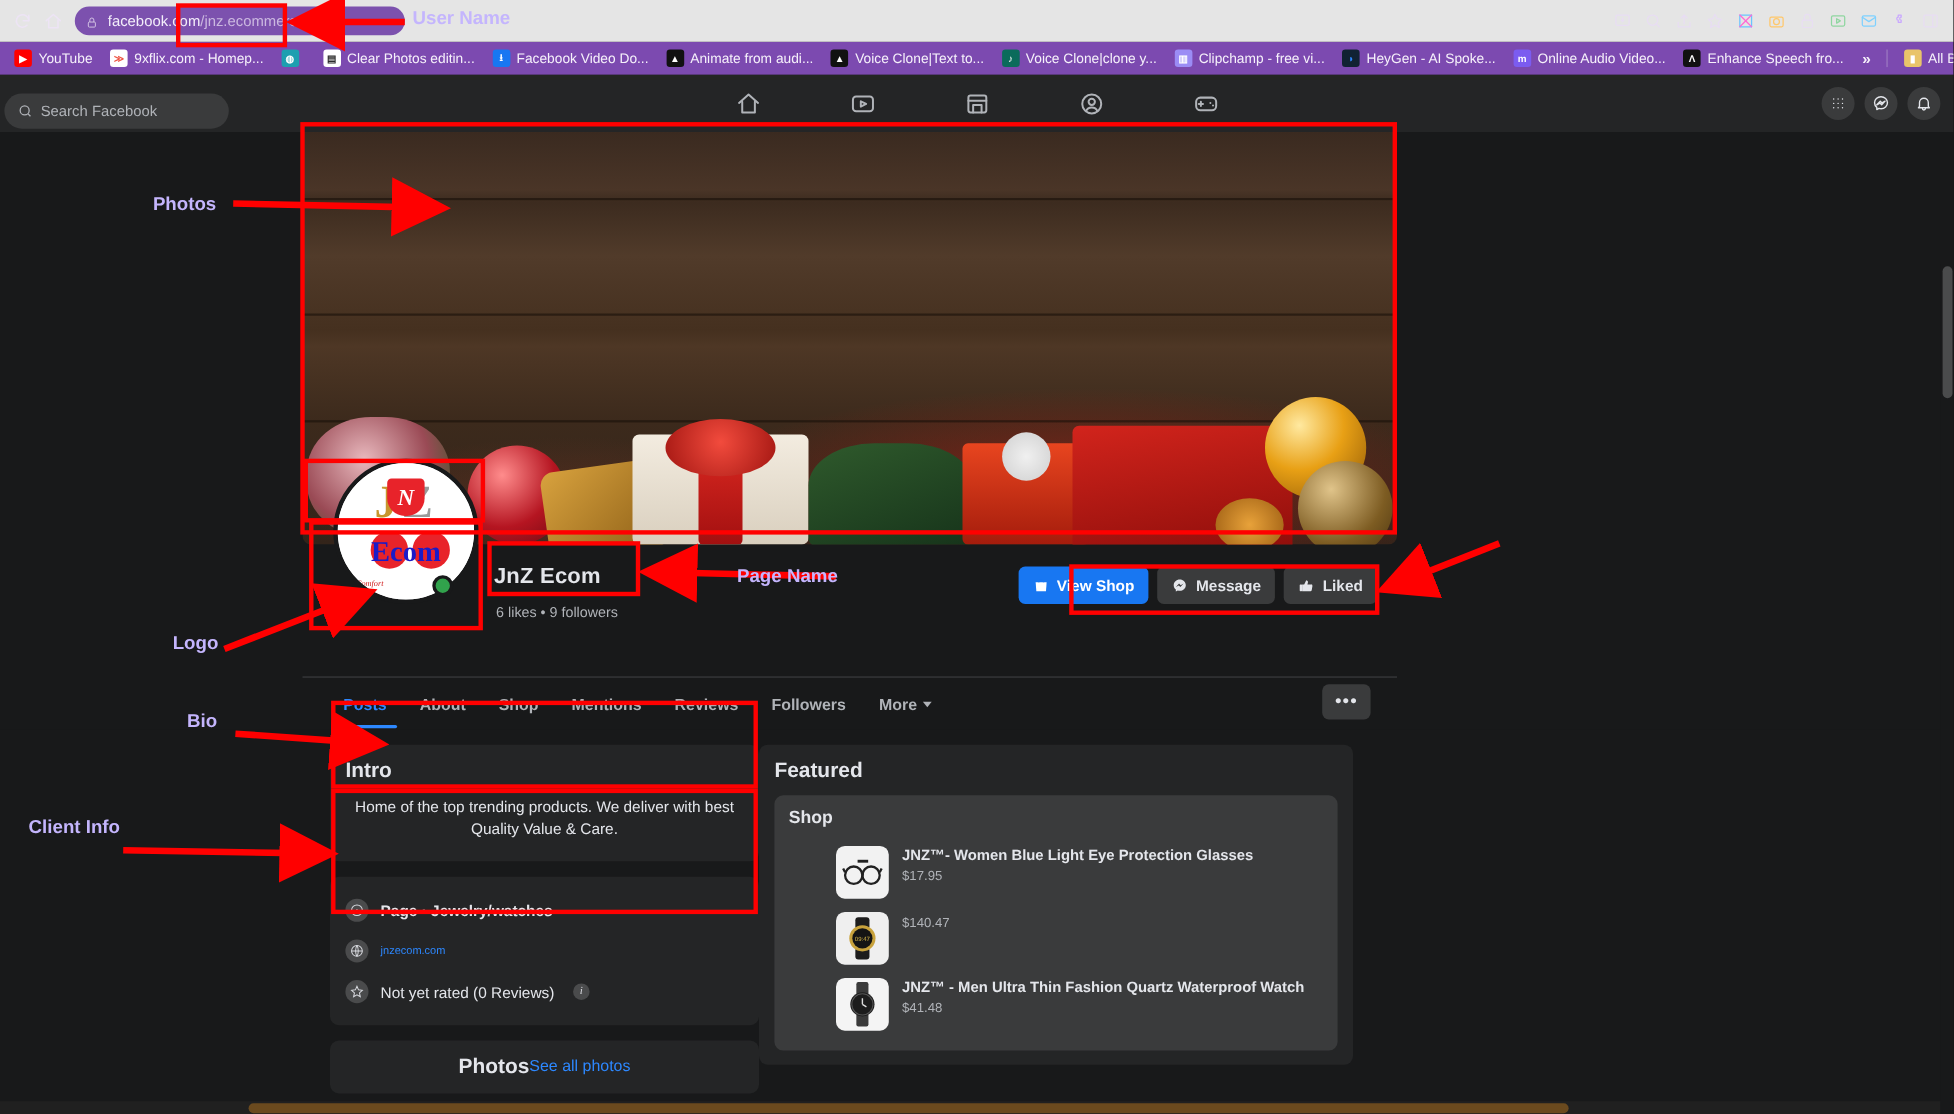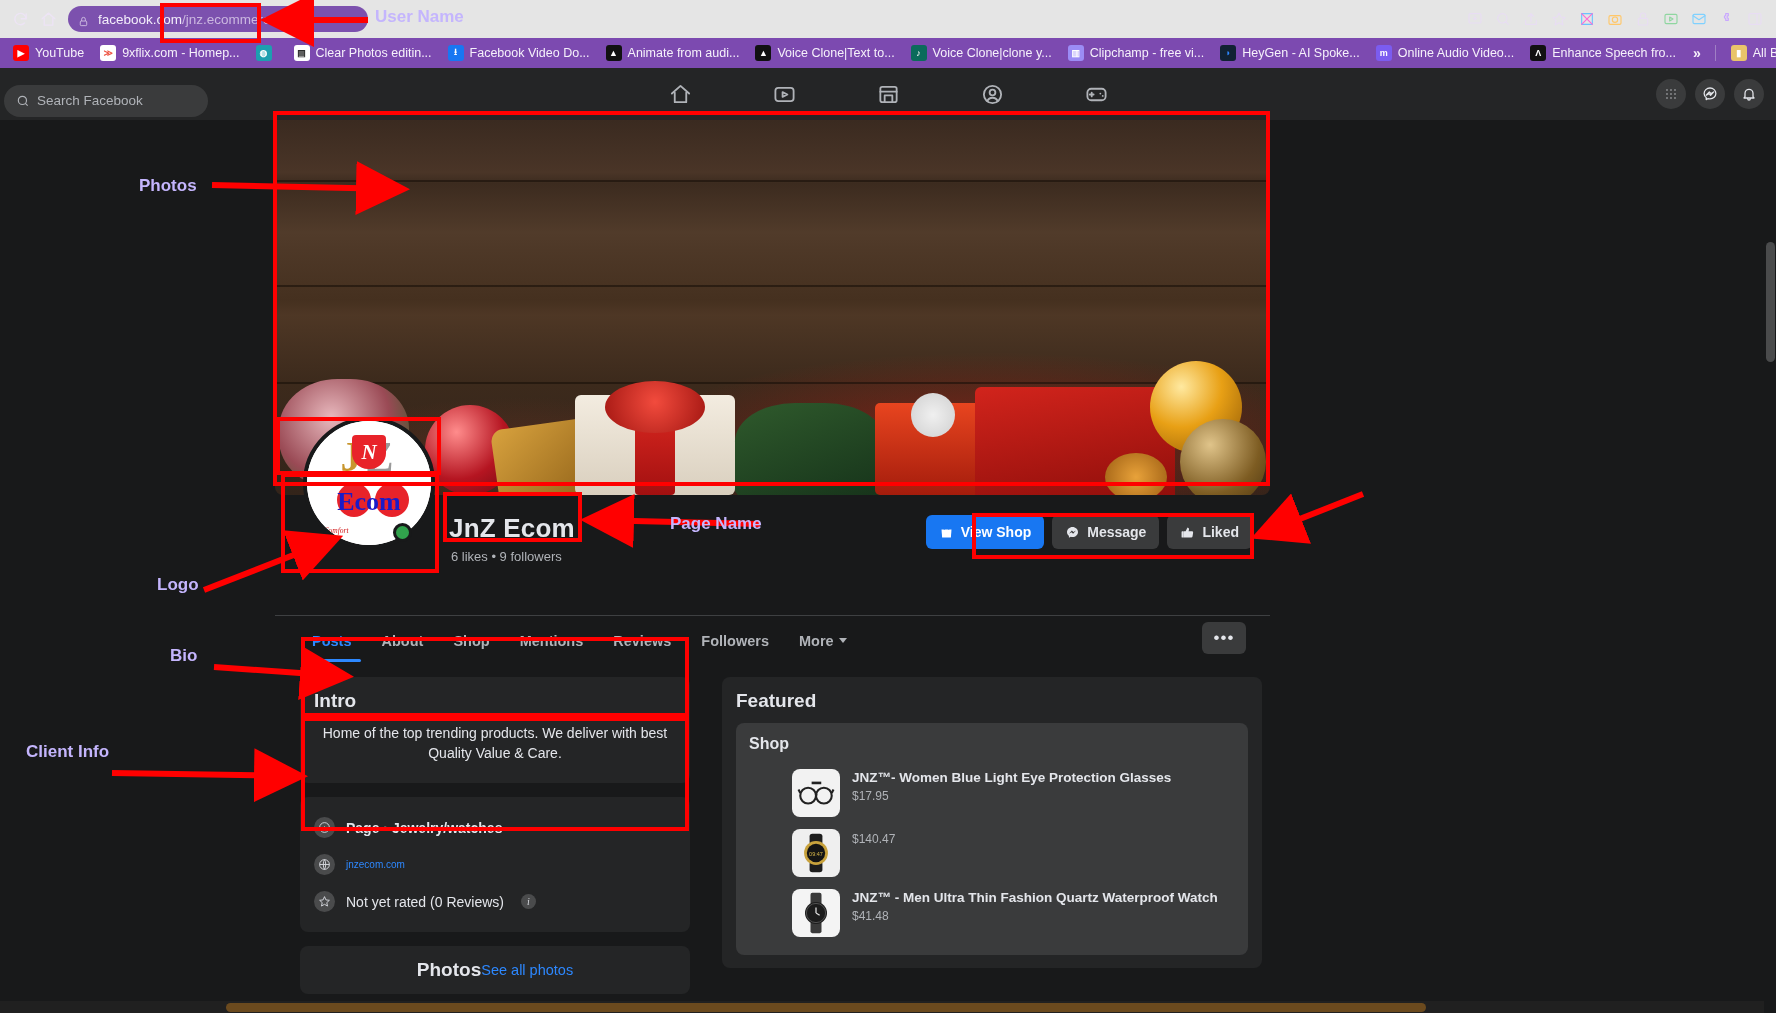--- a/index.html
+++ b/index.html
@@ -84,21 +84,21 @@
   .ecom-row { position:absolute; top:62px; left:0; right:0; height:40px; }
   .ecom-dot { position:absolute; top:0; width:34px; height:34px; background:#e8232a;
     border-radius:50%; }
   .ecom-txt { position:absolute; left:0; right:0; top:4px; text-align:center;
     font-family:"Liberation Serif", serif; font-size:26px; font-weight:bold; color:#1b1bc8; }
   .tagline { position:absolute; bottom:10px; left:0; right:0; text-align:left;
     color:#d01a1a; font-size:7.5px; font-family:"Liberation Serif", serif; font-style:italic; }
   .online-dot { position:absolute; left:118px; top:28px; width:19px; height:19px;
     border-radius:50%; background:#31a24c; border:3px solid #18191a; }
 
-  .page-name { position:absolute; left:174px; top:18px; color:#e4e6eb; font-size:26px;
+  .page-name { position:absolute; left:174px; top:18px; color:#e4e6eb; font-size:20px;
     font-weight:bold; letter-spacing:.2px; }
   .page-meta { position:absolute; left:176px; top:54px; color:#b0b3b8; font-size:13px; }
 
   .action-row { position:absolute; right:18px; top:20px; display:flex; gap:8px; }
   .act { height:34px; border-radius:6px; display:flex; align-items:center; gap:7px;
     padding:0 13px; font-size:14px; font-weight:bold; color:#e4e6eb; background:#3a3b3c; }
   .act.primary { background:#1877f2; color:#fff; }
   .act svg { width:15px; height:15px; }
 
   .tabs-bar { position:absolute; left:275px; top:495px; width:995px; height:48px;
@@ -108,21 +108,21 @@
   .tab.active { color:#2d88ff; }
   .tab.active::after { content:""; position:absolute; left:6px; right:6px; bottom:-2px;
     height:3px; background:#2d88ff; border-radius:2px; }
   .tab .caret { width:0;height:0;border-left:4px solid transparent;border-right:4px solid transparent;
     border-top:5px solid #b0b3b8; }
   .dots-btn { position:absolute; right:24px; top:6px; width:44px; height:32px; border-radius:6px;
     background:#3a3b3c; display:flex; align-items:center; justify-content:center;
     color:#e4e6eb; font-size:17px; letter-spacing:1px; line-height:10px; }
 
   .content { position:absolute; left:0; right:0; top:543px; bottom:0; background:#18191a; }
-  .cols { position:absolute; left:300px; top:14px; display:flex; gap:32px; }
+  .cols { position:absolute; left:300px; top:14px; display:flex; gap:0; }
   .col-left { width:390px; }
   .col-right { width:540px; }
   .card { background:#242526; border-radius:8px; padding:13px 14px; margin-bottom:14px; }
   .card-h { color:#e4e6eb; font-size:19px; font-weight:bold; margin-bottom:11px; }
   .intro-txt { color:#e4e6eb; font-size:14px; line-height:20px; text-align:center; padding:0 4px 4px; }
   .info-row { display:flex; align-items:center; gap:11px; padding:8px 0; }
   .info-ico { width:21px; height:21px; border-radius:50%; background:#4a4b4c; flex:0 0 auto;
     display:flex; align-items:center; justify-content:center; }
   .info-ico svg { width:13px; height:13px; stroke:#d8dadf; fill:none; stroke-width:1.7; }
   .info-txt { color:#e4e6eb; font-size:14px; font-weight:bold; }

